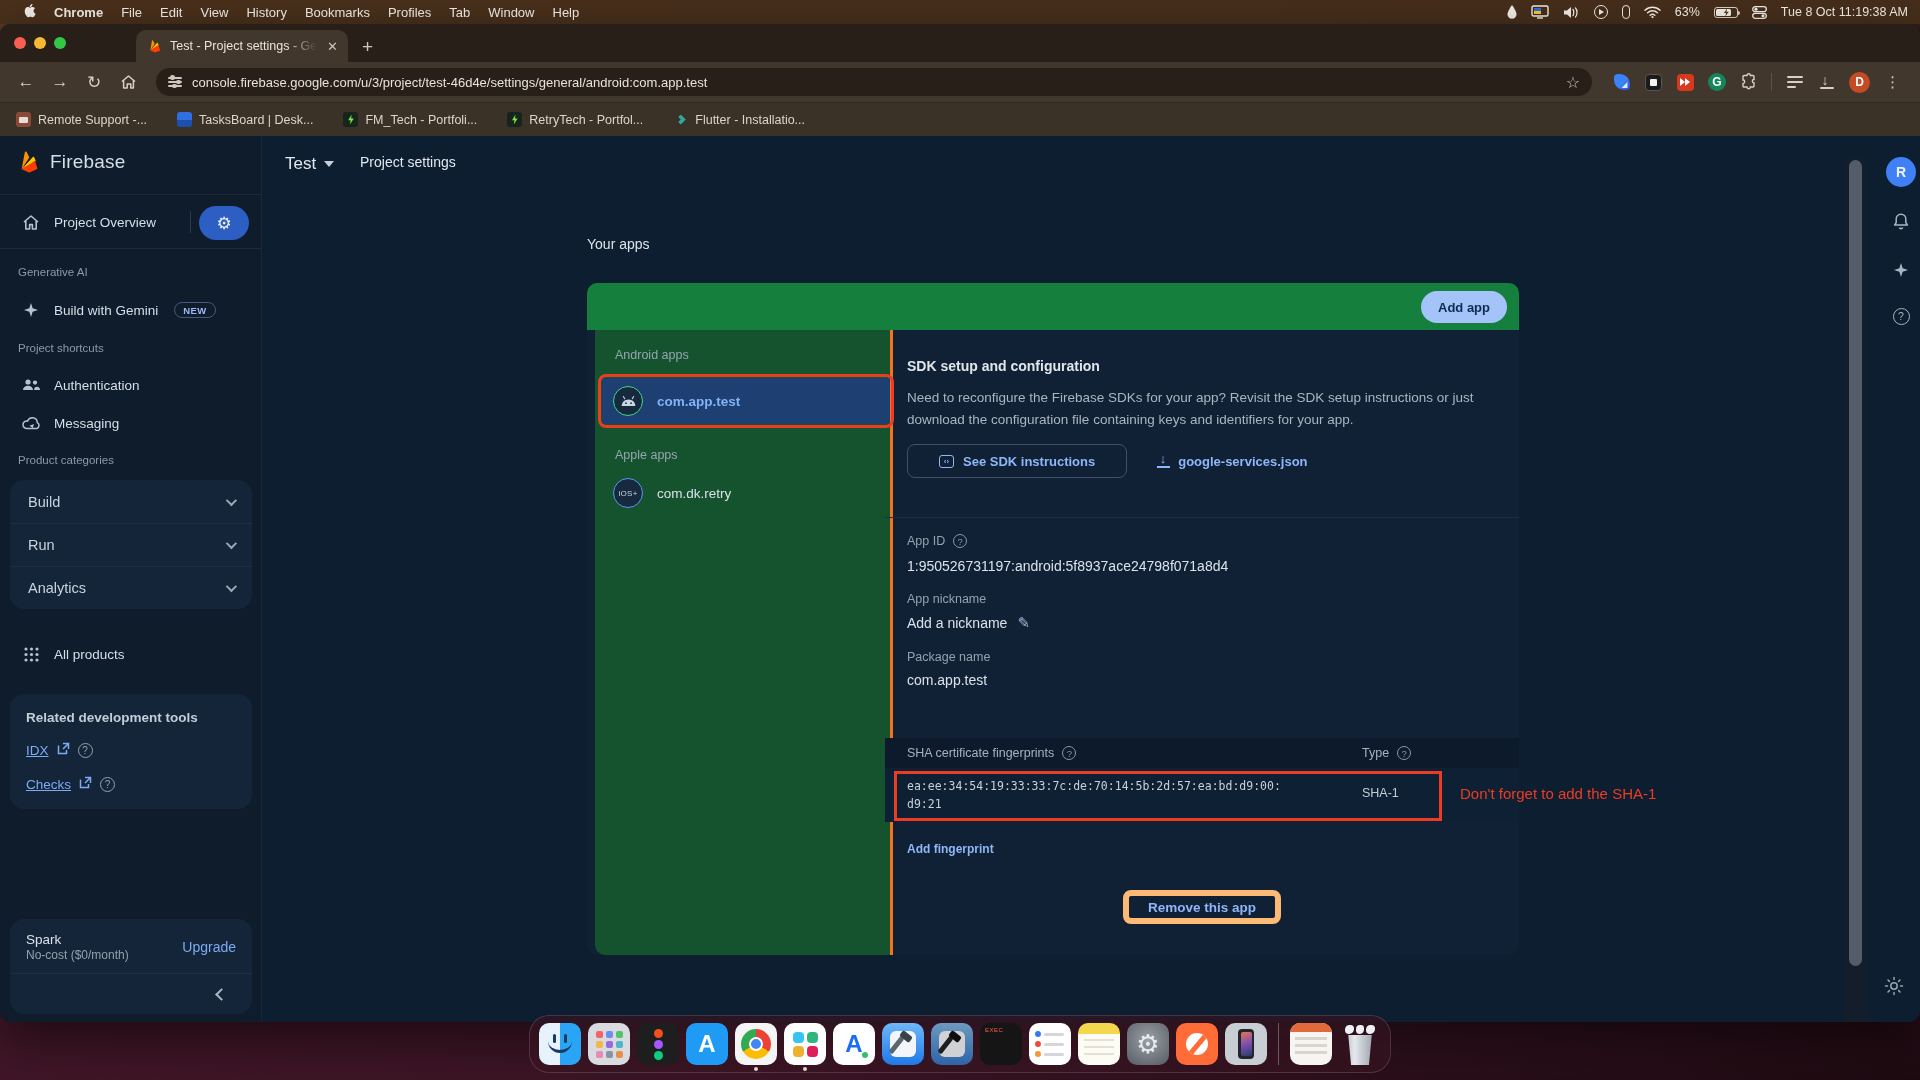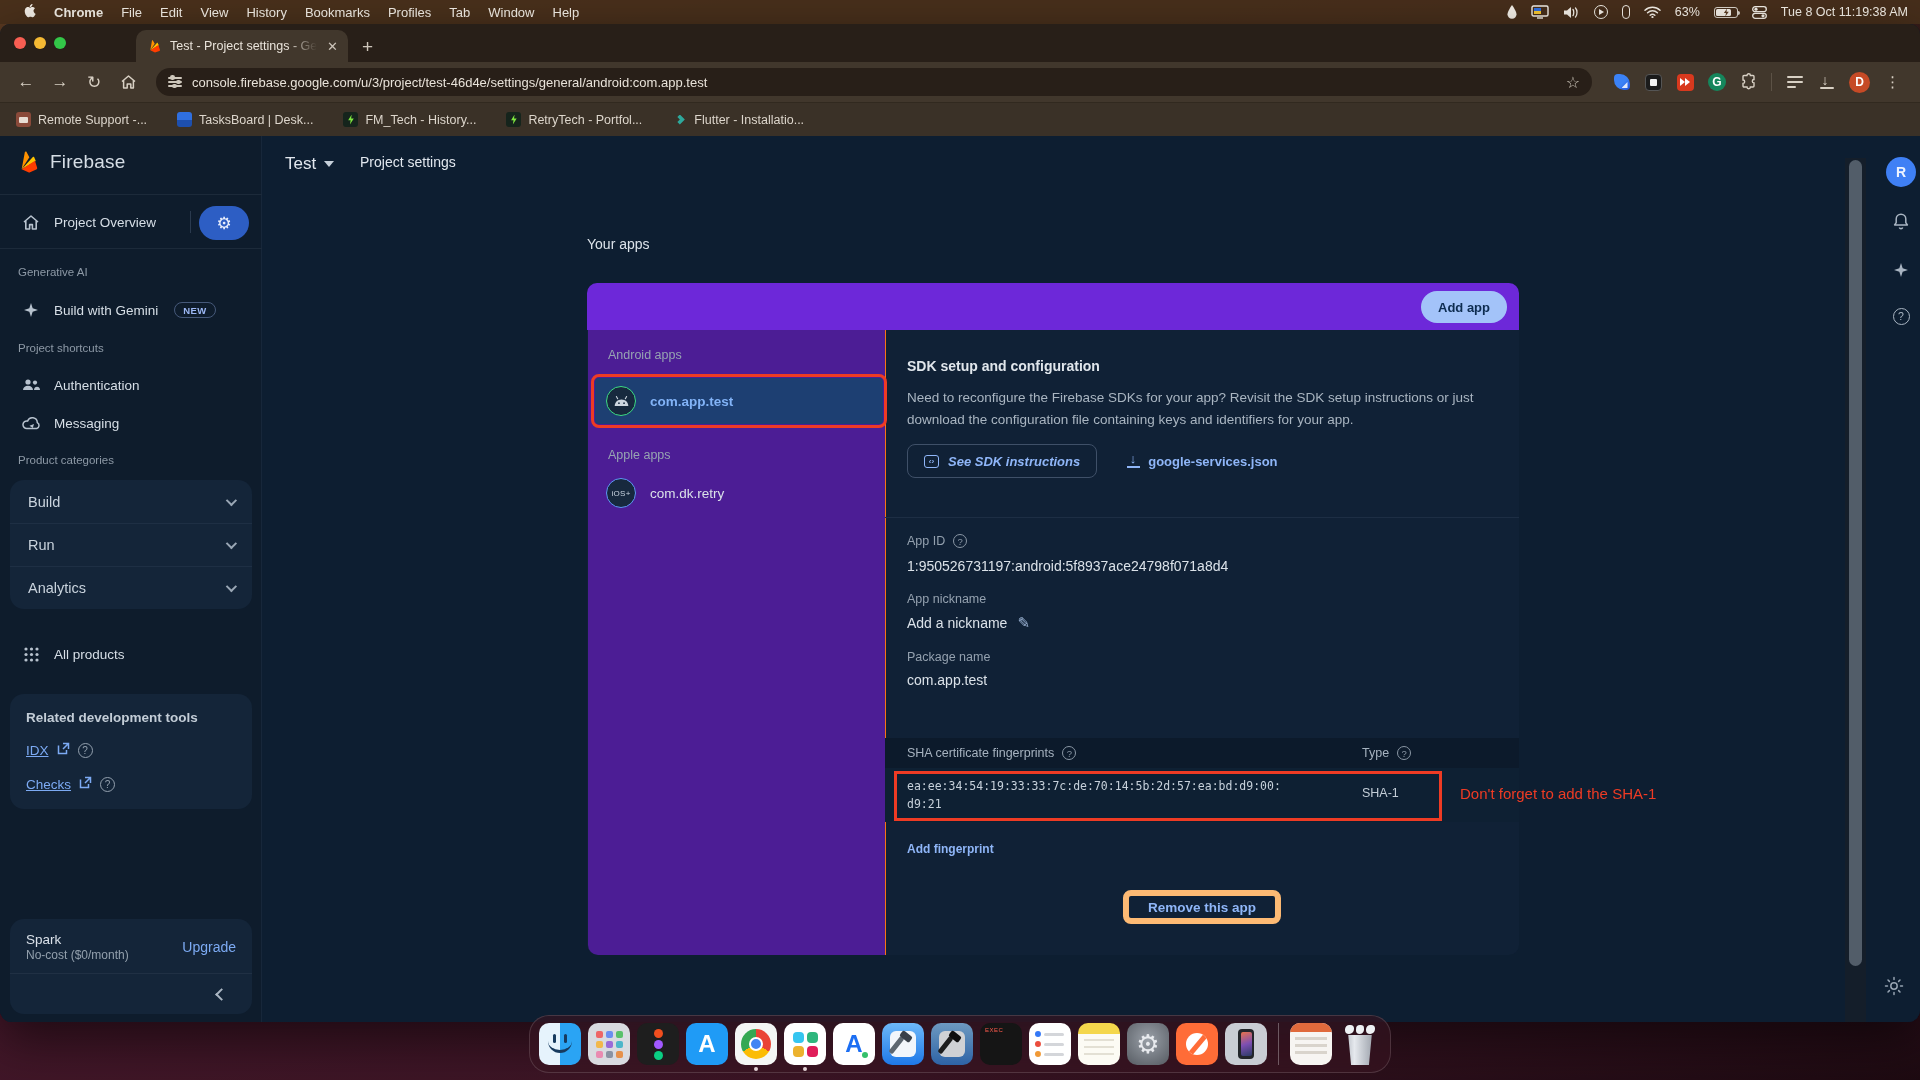--- a/index.html
+++ b/index.html
@@ -110,36 +110,36 @@
   .collapse-row { height:40px; display:flex; align-items:center; justify-content:flex-end; padding-right:26px; }
   .chev-left { width:9px; height:9px; border-left:2px solid #aab6c2; border-bottom:2px solid #aab6c2; transform:rotate(45deg); }
   
   .content { position:absolute; left:262px; top:0; width:1658px; height:886px; }
   .topnav { position:absolute; left:0; top:0; width:100%; height:56px; }
   .proj-sel { position:absolute; left:23px; top:18px; display:flex; align-items:center; gap:8px; font-size:17px; color:#e1e7ee; }
   .caret { width:0; height:0; border-left:5px solid transparent; border-right:5px solid transparent; border-top:6px solid #c6d0da; }
   .pagename { position:absolute; left:98px; top:18px; font-size:14px; color:#e1e7ee; }
   .your-apps { position:absolute; left:325px; top:100px; font-size:14px; color:#dce3ea; }
   .card { position:absolute; left:325px; top:147px; width:932px; height:672px; background:#102136; border-radius:10px; }
-  .card-head { position:absolute; left:0; top:0; width:100%; height:47px; background:#6d28d9; border-radius:10px 10px 0 0; }
+  .card-head { position:absolute; left:0; top:0; width:100%; height:47px; background:#15803d; border-radius:10px 10px 0 0; }
   .addapp { position:absolute; right:12px; top:8px; height:32px; padding:0 17px; background:#a3c3f9; color:#0d2c50; font-weight:bold; font-size:13px; border:none; border-radius:16px; }
-  .apps-col { position:absolute; left:1px; top:47px; width:298px; height:625px; background:#4c1d95; border-radius:0 0 0 10px; border-right:1px solid #f97316; }
+  .apps-col { position:absolute; left:8px; top:47px; width:298px; height:625px; background:#14532d; border-radius:0 0 0 10px; border-right:3px solid #f97316; }
   .col-label { position:absolute; left:20px; font-size:12.5px; color:#97a4b2; }
   .app-row { position:absolute; left:7px; width:288px; height:46px; display:flex; align-items:center; gap:14px; padding-left:11px; border-radius:4px; }
   .app-row.sel { background:#1d3f72; outline:3px solid #ee3b24; outline-offset:1px; }
   .app-ava { width:30px; height:30px; border-radius:50%; background:#17293e; display:flex; align-items:center; justify-content:center; flex:none; }
   .ava-android { border:1.6px solid #3ddc84; }
   .ava-ios { border:1.6px solid #5e97f6; color:#c9d4e0; font-size:8px; letter-spacing:.3px; }
   .app-name-sel { font-size:13.5px; font-weight:bold; color:#82b3f7; }
   .app-name { font-size:13.5px; color:#dae1e9; }
   .detail-col { position:absolute; left:298px; top:47px; width:634px; height:625px; }
   .sdk-title { position:absolute; left:22px; top:28px; font-size:14px; font-weight:bold; color:#e0e6ec; }
   .sdk-body { position:absolute; left:22px; top:57px; width:608px; font-size:13.5px; line-height:21.5px; color:#a9b5c1; }
   .btnrow { position:absolute; left:22px; top:114px; display:flex; align-items:center; gap:30px; }
-  .sdkbtn { height:34px; display:flex; align-items:center; gap:9px; padding:0 16px; border:1px solid #3f5068; border-radius:8px; color:#8fb6f8; font-size:13px; font-weight:bold; background:transparent;font-style:italic; }
+  .sdkbtn { height:34px; display:flex; align-items:center; gap:9px; padding:0 31px; border:1px solid #3f5068; border-radius:8px; color:#8fb6f8; font-size:13px; font-weight:bold; background:transparent; }
   .codebox { width:15px; height:13px; border:1.5px solid #8fb6f8; border-radius:3px; font-size:8px; display:flex; align-items:center; justify-content:center; color:#8fb6f8; }
   .codebox::before{ content:"\2039\203A"; letter-spacing:0; }
   .jsonlink { display:flex; align-items:center; gap:8px; color:#8fb6f8; font-size:13px; font-weight:bold; }
   .dl2 { position:relative; width:13px; height:13px; }
   .dl2::before{ content:"\2193"; position:absolute; left:2.5px; top:-4px; font-size:13px; color:#8fb6f8; }
   .dl2::after{ content:""; position:absolute; left:0; bottom:0; width:13px; height:1.8px; background:#8fb6f8; }
   .hdiv { position:absolute; left:0; top:187px; width:634px; height:1px; background:#1d2e44; }
   .fld-label { position:absolute; left:22px; font-size:12.5px; color:#94a1af; display:flex; align-items:center; gap:8px; }
   .fld-value { position:absolute; left:22px; font-size:14px; color:#dbe2e9; }
   .qsmall { width:14px; height:14px; border:1.3px solid #8a97a5; border-radius:50%; color:#8a97a5; font-size:9.5px; display:inline-flex; align-items:center; justify-content:center; }
@@ -356,21 +356,21 @@
     <span class="bm">
           <span class="bm-ic bm1"></span>
           <span>Remote Support -...</span>
         </span>
     <span class="bm">
           <span class="bm-ic bm2"></span>
           <span>TasksBoard | Desk...</span>
         </span>
     <span class="bm">
           <span class="bm-ic bm34"></span>
-          <span>FM_Tech - History...</span>
+          <span>FM_Tech - Portfoli...</span>
         </span>
     <span class="bm">
           <span class="bm-ic bm34"></span>
           <span>RetryTech - Portfol...</span>
         </span>
     <span class="bm">
           <span class="bm-ic bm5"></span>
           <span>Flutter - Installatio...</span>
         </span>
   </div>

